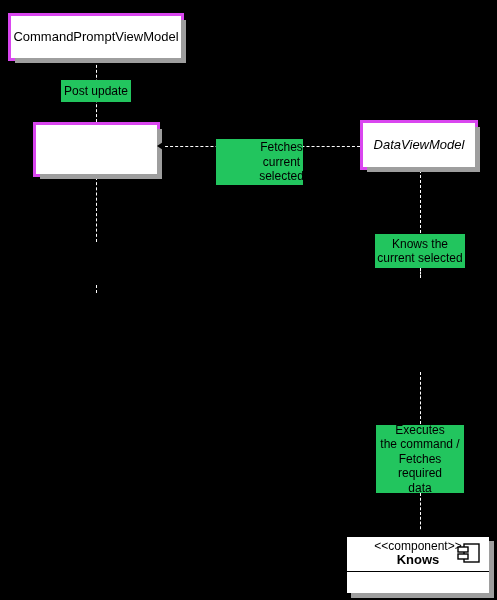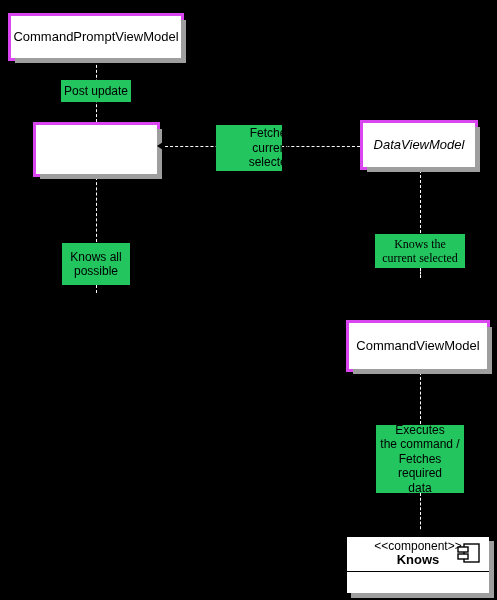--- a/index.html
+++ b/index.html
@@ -171,25 +171,20 @@
     <span class="shadow-r"></span>
     <span class="shadow-b"></span>
   </div>
 
   <div class="node" style="left:360px; top:120px; width:118px; height:50px;font-style:italic;">
     <span class="shadow-r"></span>
     <span class="shadow-b"></span>
     <span>DataViewModel</span>
   </div>
 
-  <div class="node" style="left:346px; top:320px; width:144px; height:52px;">
-    <span class="shadow-r"></span>
-    <span class="shadow-b"></span>
-    <span>CommandViewModel</span>
-  </div>
 
   <div class="component-box" style="left:346px; top:536px; width:144px; height:58px;">
     <span class="shadow-r"></span>
     <span class="shadow-b"></span>
     <div class="component-header">
       <span>&lt;&lt;component&gt;&gt;</span>
       <span class="component-name">Knows</span>
       <span class="component-icon">
         <svg width="24" height="22" viewBox="0 0 24 22" xmlns="http://www.w3.org/2000/svg">
           <rect x="7" y="2" width="15" height="18" fill="#ffffff" stroke="#000000" stroke-width="1.4"></rect>
@@ -198,31 +193,27 @@
         </svg>
       </span>
     </div>
     <div class="component-body"></div>
   </div>
 
   <div class="note" style="left:61px; top:80px; width:70px; height:22px;">
     <span>Post update</span>
   </div>
 
-  <div class="note" style="left:216px; top:125px; width:66px; height:46px;padding-left:46px;">
+  <div class="note" style="left:216px; top:139px; width:87px; height:46px;padding-left:46px;">
     <span>Fetches current
 selected</span>
   </div>
 
-  <div class="note" style="left:62px; top:243px; width:68px; height:42px;">
-    <span>Knows all
-possible</span>
-  </div>
-
-  <div class="note" style="left:375px; top:234px; width:90px; height:34px;font-family:Liberation Serif, serif;">
+
+  <div class="note" style="left:375px; top:234px; width:90px; height:34px;">
     <span>Knows the
 current selected</span>
   </div>
 
   <div class="note" style="left:376px; top:425px; width:88px; height:68px;align-items:center;">
     <span>Executes
 the command /
 Fetches required
 data</span>
   </div>

